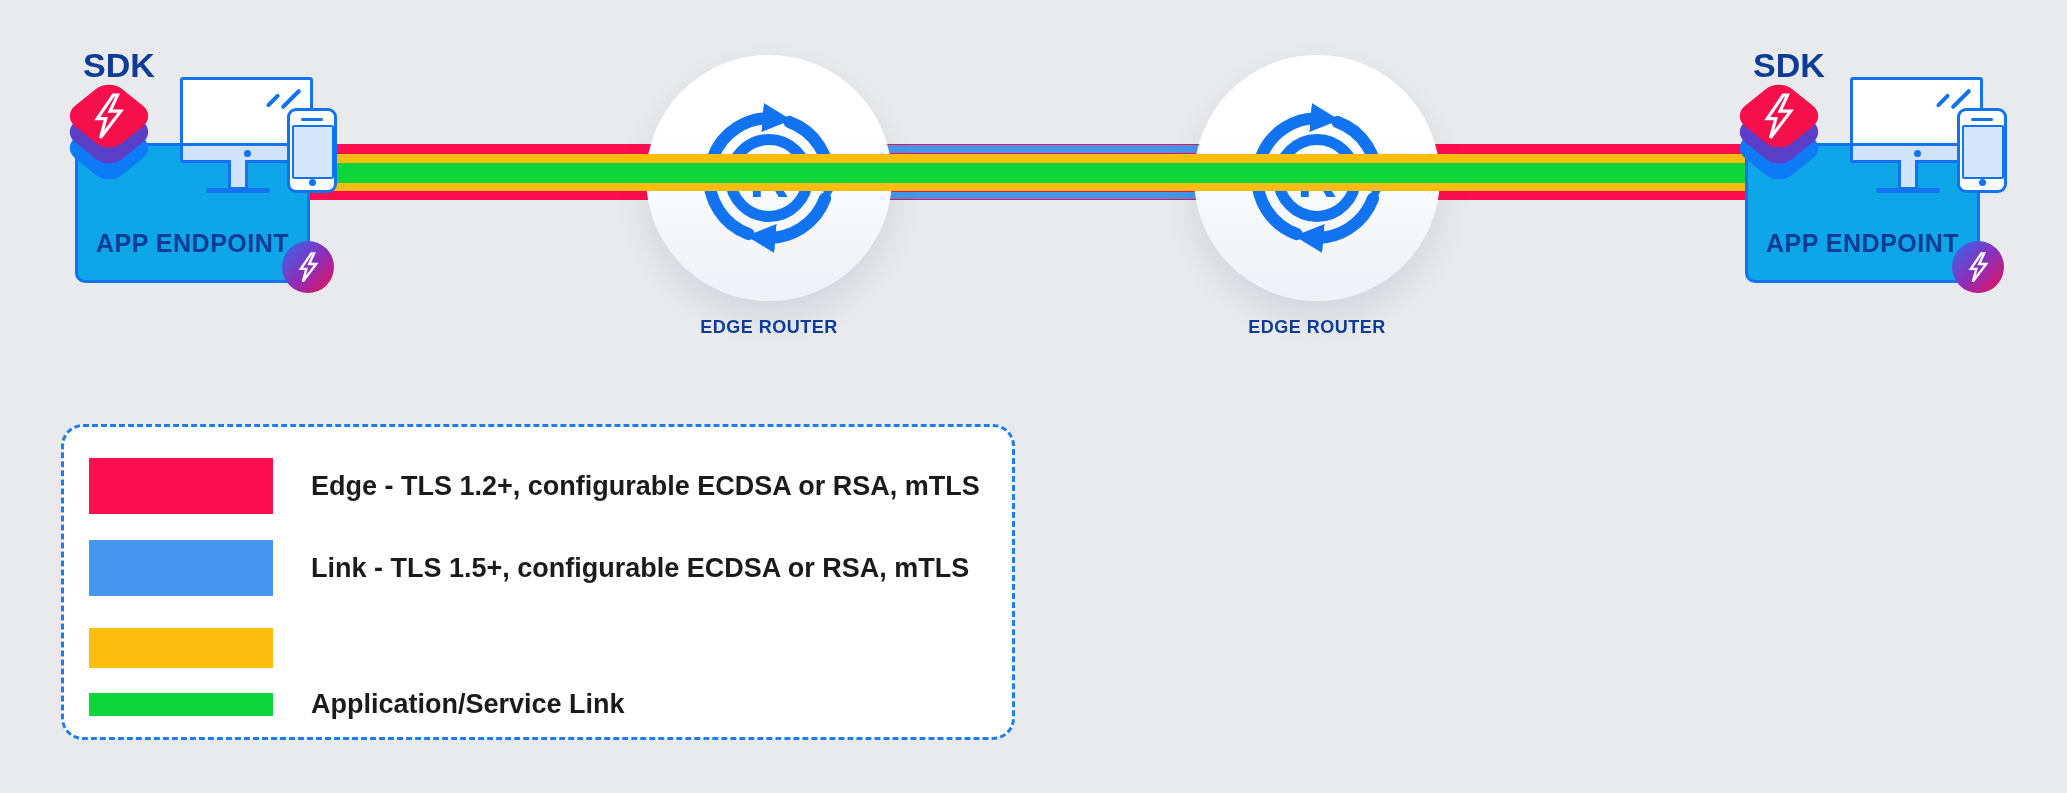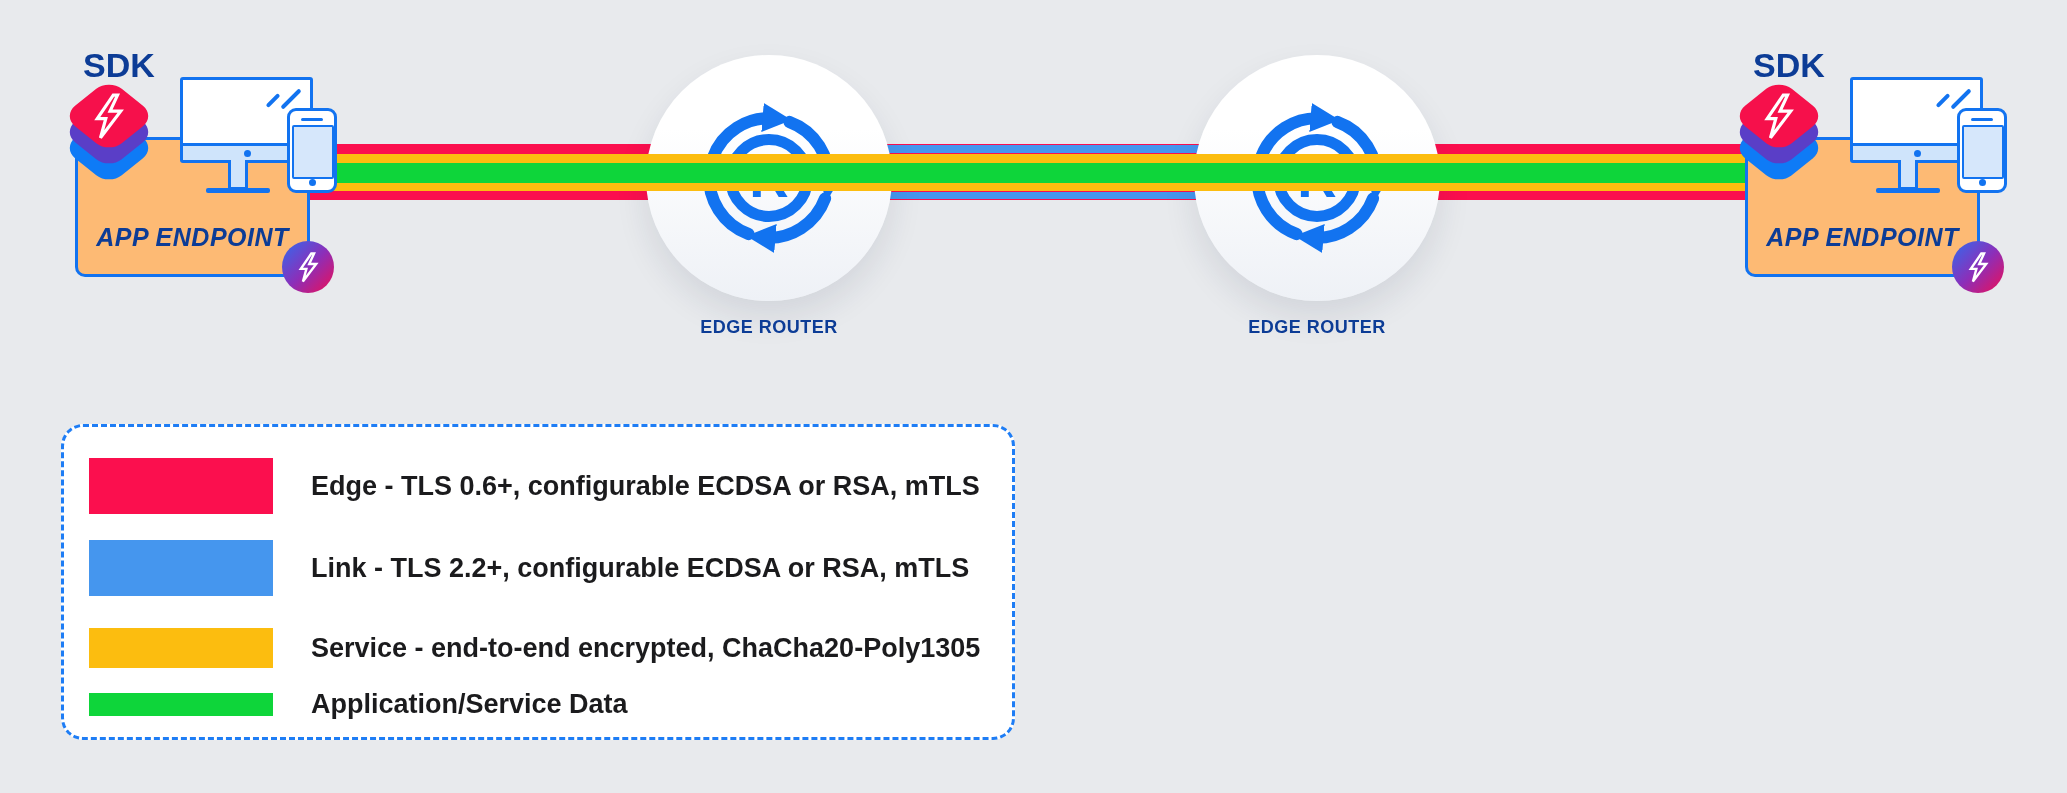--- a/index.html
+++ b/index.html
@@ -26,22 +26,22 @@
   .router-label{position:absolute;top:317px;width:300px;text-align:center;
     color:#0c3c96;font-size:18px;font-weight:600;letter-spacing:.5px;z-index:6;}
   .router-label.left {left:619px;}
   .router-label.right{left:1167px;}
 
   
   .endpoint{position:absolute;top:0;width:345px;height:310px;z-index:6;}
   .endpoint.left {left:40px;}
   .endpoint.right{left:1710px;}
   .sdk-label{position:absolute;left:43px;top:46px;color:#0c3c96;font-size:34px;font-weight:600;}
-  .ep-box{position:absolute;left:35px;top:137px;width:235px;height:140px;border-radius:10px;
-    background:#fdba74;border:3px solid #1273f0;box-sizing:border-box;font-style:italic;}
+  .ep-box{position:absolute;left:35px;top:143px;width:235px;height:140px;border-radius:10px;
+    background:#0ea5e9;border:3px solid #1273f0;box-sizing:border-box;}
   .ep-label{position:absolute;left:0;right:0;bottom:22px;text-align:center;
     color:#0c3c96;font-size:25px;font-weight:600;letter-spacing:.5px;}
 
   
   .sdk-stack{position:absolute;left:18px;top:0;width:110px;height:210px;}
   .layer{position:absolute;left:18px;width:66px;height:66px;border-radius:18px;
     transform:scaleY(.8) rotate(45deg);}
   .layer.l-blue  {top:115px;background:#0e7bf6;}
   .layer.l-purple{top:99px; background:#5a3ec7;}
   .layer.l-red   {top:83px; background:#f6104b;}
@@ -206,22 +206,21 @@
     </div>
     <div class="badge">
       <svg viewBox="0 0 30 44" width="21" height="31">
         <path d="M19 2 L4 24 L12 24 L7 42 L26 17 L16 17 L23 2 Z" fill="none" stroke="#ffffff" stroke-width="3.4"></path>
       </svg>
     </div>
   </div>
 
   <div class="legend">
     <div class="swatch sw0" style="background: rgb(251, 15, 78);"></div>
-    <div class="legend-label lb0">Edge - TLS 0.6+, configurable ECDSA or RSA, mTLS</div>
+    <div class="legend-label lb0">Edge - TLS 1.2+, configurable ECDSA or RSA, mTLS</div>
     <div class="swatch sw1" style="background: rgb(69, 150, 238);"></div>
-    <div class="legend-label lb1">Link - TLS 2.2+, configurable ECDSA or RSA, mTLS</div>
+    <div class="legend-label lb1">Link - TLS 1.5+, configurable ECDSA or RSA, mTLS</div>
     <div class="swatch sw2" style="background: rgb(252, 189, 15);"></div>
-    <div class="legend-label lb2">Service - end-to-end encrypted, ChaCha20-Poly1305</div>
     <div class="swatch sw3" style="background: rgb(14, 213, 58);"></div>
-    <div class="legend-label lb3">Application/Service Data</div>
+    <div class="legend-label lb3">Application/Service Link</div>
   </div>
 
 </div>
 
 </body></html>

